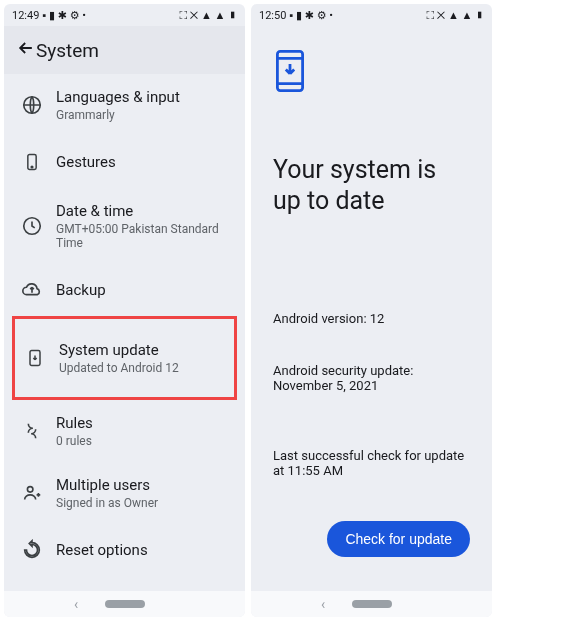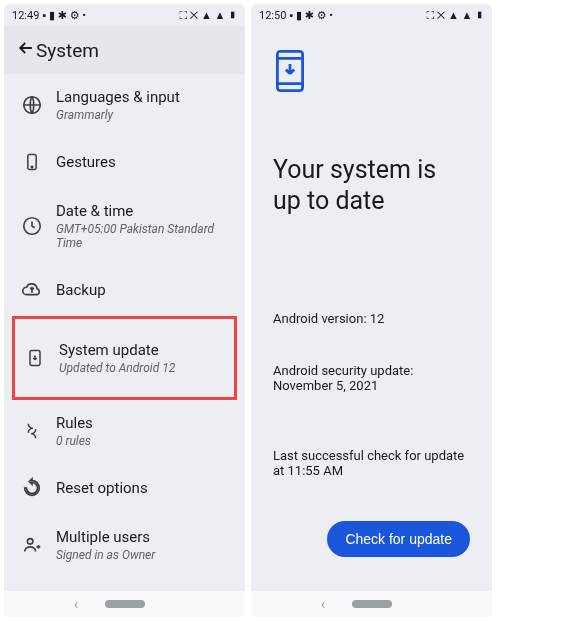--- a/index.html
+++ b/index.html
@@ -61,21 +61,21 @@
   .list-icon {
     width: 24px;
     height: 24px;
     display: flex;
     align-items: center;
     justify-content: center;
     flex-shrink: 0;
   }
   .list-text { flex: 1; }
   .list-title { font-size: 15px; color: #1a1b1f; }
-  .list-sub { font-size: 12px; color: #5f6368; margin-top: 2px; font-style: italic; }
+  .list-sub { font-size: 12px; color: #5f6368; margin-top: 2px; }
   .navbar {
     height: 26px;
     background: #f8f9fb;
     display: flex;
     align-items: center;
     justify-content: center;
     position: relative;
   }
   .nav-pill {
     width: 40px;
@@ -220,39 +220,39 @@
       </span>
       <div class="list-text">
         <div class="list-title">Rules</div>
         <div class="list-sub">0 rules</div>
       </div>
     </div>
 
     <div class="list-item">
       <span class="list-icon">
         <svg width="22" height="22" viewBox="0 0 24 24" fill="none" stroke="#3c4043" stroke-width="1.8">
-            <path d="M4 12a8 8 0 108-8V2L9 5l3 3V6a6 6 0 11-6 6H4z"></path>
-          </svg>
-      </span>
-      <div class="list-text">
-        <div class="list-title">Reset options</div>
-      </div>
-    </div>
-
-    <div class="list-item">
-      <span class="list-icon">
-        <svg width="22" height="22" viewBox="0 0 24 24" fill="none" stroke="#3c4043" stroke-width="1.8">
             <circle cx="10" cy="8" r="3"></circle>
             <path d="M4 19c0-3 3-5 6-5s6 2 6 5"></path>
             <path d="M17 14h4M19 12v4"></path>
           </svg>
       </span>
       <div class="list-text">
         <div class="list-title">Multiple users</div>
         <div class="list-sub">Signed in as Owner</div>
+      </div>
+    </div>
+
+    <div class="list-item">
+      <span class="list-icon">
+        <svg width="22" height="22" viewBox="0 0 24 24" fill="none" stroke="#3c4043" stroke-width="1.8">
+            <path d="M4 12a8 8 0 108-8V2L9 5l3 3V6a6 6 0 11-6 6H4z"></path>
+          </svg>
+      </span>
+      <div class="list-text">
+        <div class="list-title">Reset options</div>
       </div>
     </div>
 
   </div>
 
   <div class="navbar">
     <span class="nav-back">‹</span>
     <div class="nav-pill"></div>
   </div>
 </div>

